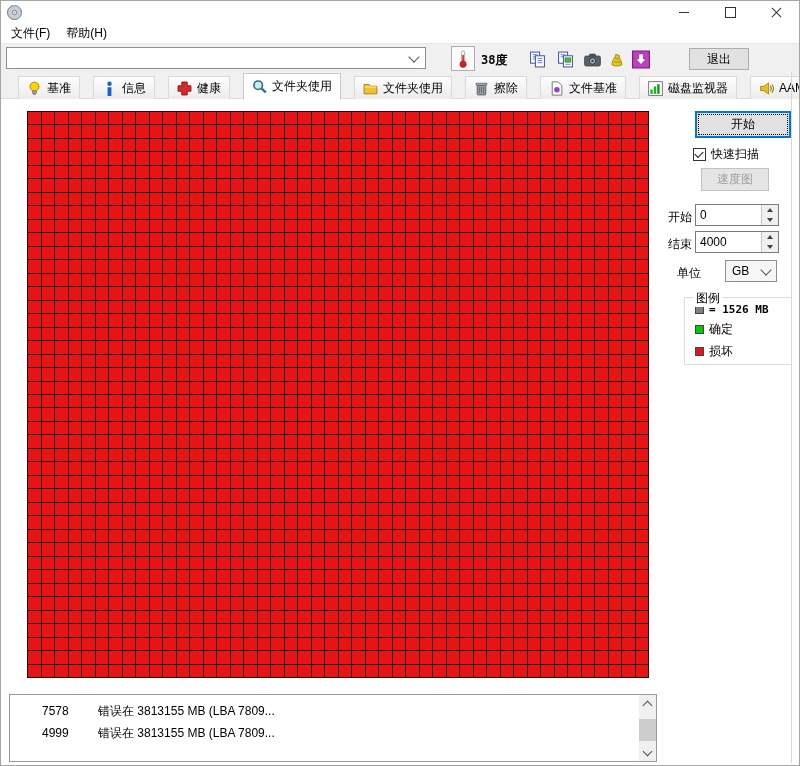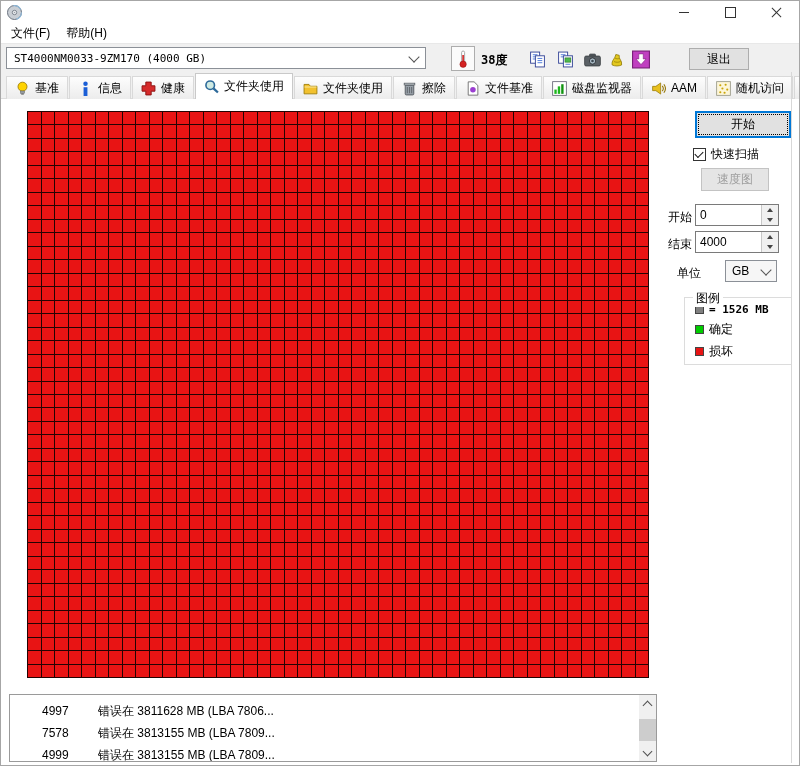--- a/index.html
+++ b/index.html
@@ -44,21 +44,21 @@
   .tb1{left:524px}.tb2{left:552px}.tb3{left:579px}.tb4{left:604px}.tb5{left:628px}
   .exit-btn{position:absolute;left:688px;top:4px;width:60px;height:22px;box-sizing:border-box;
     background:#e1e1e1;border:1px solid #adadad;font-size:12px;
     font-family:"Liberation Sans",sans-serif;}
 
   
   .tabbar{position:absolute;top:72px;left:0;right:0;height:26px;background:#f0f0f0;
     display:flex;align-items:flex-end;padding-left:5px;border-bottom:1px solid #dcdcdc;box-sizing:border-box;}
   .tab{display:flex;align-items:center;gap:5px;height:22px;padding:0 8px;white-space:nowrap;
     background:linear-gradient(#fdfdfd,#ececec);border:1px solid #d9d9d9;border-bottom:none;
-    margin-right:1px;position:relative;top:1px;}
+    margin-right:1px;position:relative;top:1px;margin-left:12px;}
   .tab.active{background:#fff;height:25px;z-index:2;top:1px;border-color:#c9c9c9;}
   .tab-icon{width:15px;height:15px;flex:0 0 auto;display:inline-flex;}
   .tab-icon svg{width:100%;height:100%;}
 
   
   .scan-grid{position:absolute;left:26px;top:110px;width:622px;height:567px;box-sizing:border-box;
     display:grid;gap:1px;padding:1px;}
   .scan-cell{min-width:0;min-height:0;}
 
   
@@ -147,21 +147,20 @@
     </div>
   </div>
 
   <div class="menubar">
     <span class="menu-item">文件(F)</span>
     <span class="menu-item">帮助(H)</span>
   </div>
 
   <div class="toolbar">
     <div class="drive-select">
-      <span>ST4000NM0033-9ZM170 (4000 GB)</span>
       <span class="chev"></span>
     </div>
     <button class="temp-btn">
       <span style="display:inline-flex;width:10px;height:18px;">
         <svg viewBox="0 0 10 18">
             <rect x="3.6" y="1" width="3" height="12" rx="1.5" fill="#fff" stroke="#888" stroke-width="0.7"></rect>
             <rect x="4.3" y="5" width="1.6" height="8.5" fill="#d42222"></rect>
             <circle cx="5.1" cy="14.2" r="3.2" fill="#d42222" stroke="#8c1111" stroke-width="0.5"></circle>
           </svg>
       </span>
@@ -2319,24 +2318,20 @@
     <div class="legend-item">
       <span class="swatch" style="background: rgb(232, 20, 20);"></span>
       <span>损坏</span>
     </div>
   </div>
 
 
   <div class="loglist">
     <div class="log-rows">
         <div class="log-row">
-          <span class="log-num">4997</span>
-          <span class="log-msg">错误在 3811628 MB (LBA 7806...</span>
-        </div>
-        <div class="log-row">
           <span class="log-num">7578</span>
           <span class="log-msg">错误在 3813155 MB (LBA 7809...</span>
         </div>
         <div class="log-row">
           <span class="log-num">4999</span>
           <span class="log-msg">错误在 3813155 MB (LBA 7809...</span>
         </div>
       </div>
     <div class="scrollbar">
       <button class="sb-btn">

